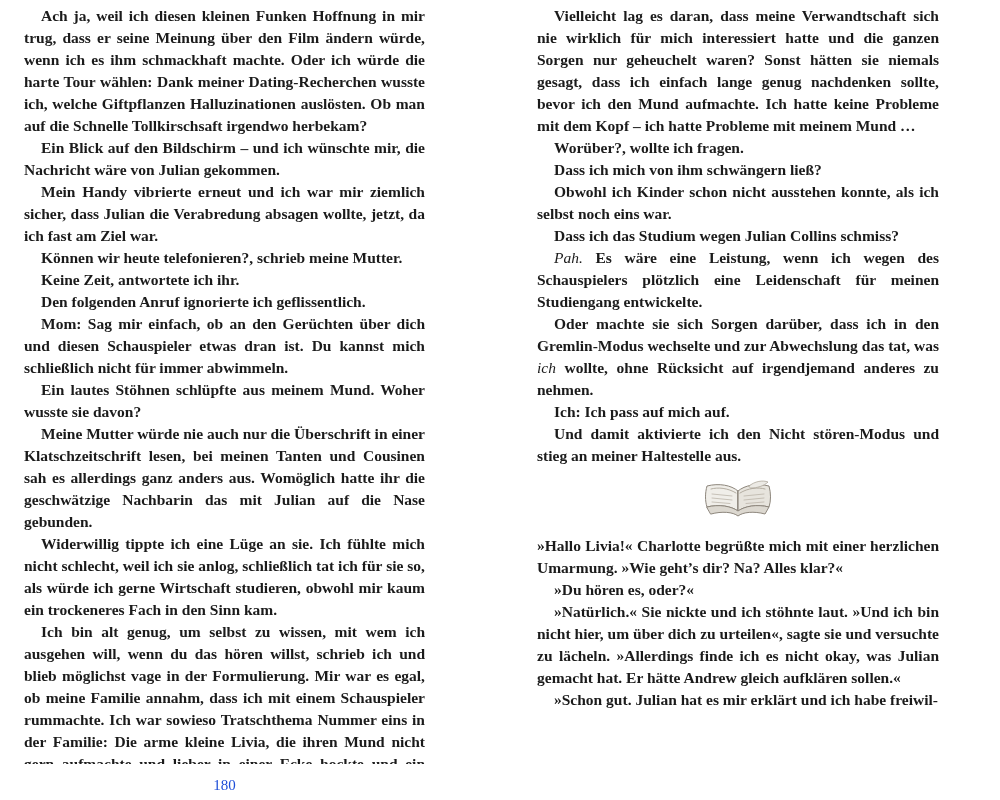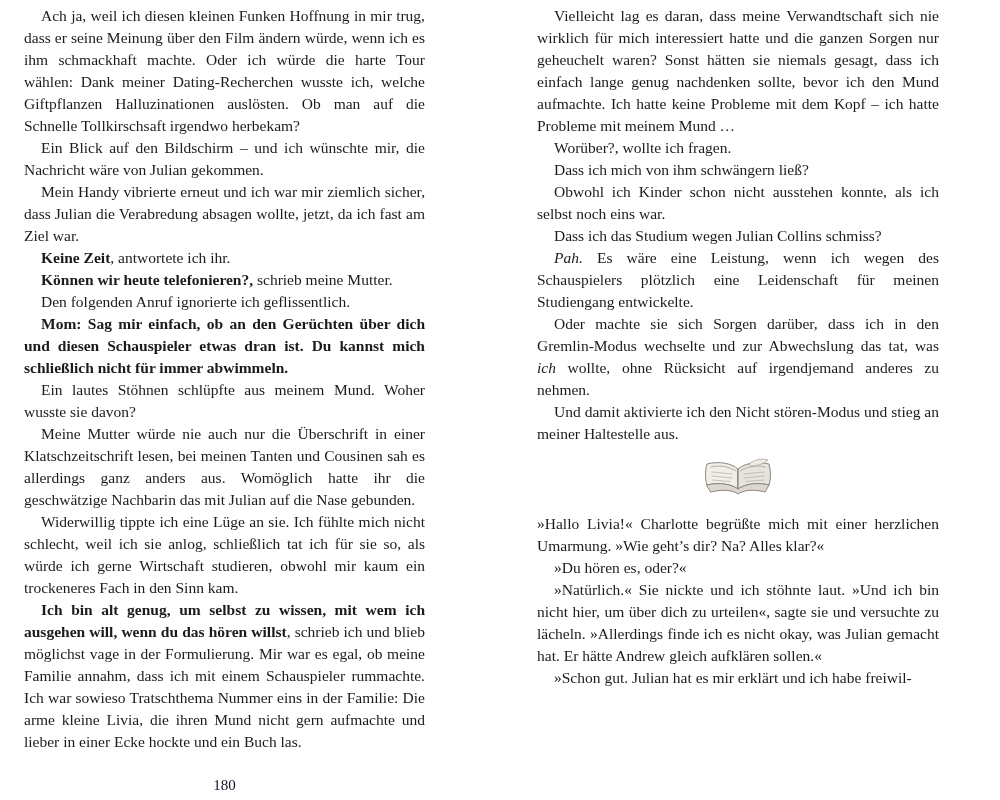--- a/index.html
+++ b/index.html
@@ -17,70 +17,71 @@
   .page-text {
     padding-top: 5px;
     height: 764px;
     overflow: hidden;
     font-size: 15.5px;
     line-height: 22px;
     text-align: justify;
   }
   .para { text-indent: 17px; }
   .para.no-indent { text-indent: 0; }
-  .seg-normal { font-weight: normal; font-style: normal; }
+  .seg-normal { font-weight: bold; font-style: normal; }
   .seg-bold   { font-weight: bold; }
   .seg-italic { font-style: italic; }
   .folio {
     position: absolute;
     bottom: 6px; left: 0; right: 0;
     text-align: center;
     font-size: 15px;
-    color: #0f172a;
+    color: #1d4ed8;
   }
   .scene-break {
     height: 46px;
     margin: 10px 0 12px 0;
     display: flex;
     align-items: center;
     justify-content: center;
     text-indent: 0;
   }
 </style>
 </head>
 <body>
 
 <div class="spread">
 
   <section class="page page--left">
     <div class="page-text">
         <p class="para"><span class="seg-normal">Ach ja, weil ich diesen kleinen Funken Hoffnung in mir trug, dass er seine Meinung über den Film ändern würde, wenn ich es ihm schmackhaft machte. Oder ich würde die harte Tour wählen: Dank meiner Dating-Recherchen wusste ich, welche Giftpflanzen Halluzinationen auslösten. Ob man auf die Schnelle Tollkirschsaft irgendwo herbekam?</span></p>
         <p class="para"><span class="seg-normal">Ein Blick auf den Bildschirm – und ich wünschte mir, die Nachricht wäre von Julian gekommen.</span></p>
         <p class="para"><span class="seg-normal">Mein Handy vibrierte erneut und ich war mir ziemlich sicher, dass Julian die Verabredung absagen wollte, jetzt, da ich fast am Ziel war.</span></p>
+        <p class="para"><span class="seg-bold">Können wir heute telefonieren?,</span><span class="seg-normal"> schrieb meine Mutter.</span></p>
         <p class="para"><span class="seg-bold">Keine Zeit</span><span class="seg-normal">, antwortete ich ihr.</span></p>
-        <p class="para"><span class="seg-bold">Können wir heute telefonieren?,</span><span class="seg-normal"> schrieb meine Mutter.</span></p>
         <p class="para"><span class="seg-normal">Den folgenden Anruf ignorierte ich geflissentlich.</span></p>
         <p class="para"><span class="seg-bold">Mom: Sag mir einfach, ob an den Gerüchten über dich und diesen Schauspieler etwas dran ist. Du kannst mich schließlich nicht für immer abwimmeln.</span></p>
         <p class="para"><span class="seg-normal">Ein lautes Stöhnen schlüpfte aus meinem Mund. Woher wusste sie davon?</span></p>
         <p class="para"><span class="seg-normal">Meine Mutter würde nie auch nur die Überschrift in einer Klatschzeitschrift lesen, bei meinen Tanten und Cousinen sah es allerdings ganz anders aus. Womöglich hatte ihr die geschwätzige Nachbarin das mit Julian auf die Nase gebunden.</span></p>
         <p class="para"><span class="seg-normal">Widerwillig tippte ich eine Lüge an sie. Ich fühlte mich nicht schlecht, weil ich sie anlog, schließlich tat ich für sie so, als würde ich gerne Wirtschaft studieren, obwohl mir kaum ein trockeneres Fach in den Sinn kam.</span></p>
         <p class="para"><span class="seg-bold">Ich bin alt genug, um selbst zu wissen, mit wem ich ausgehen will, wenn du das hören willst</span><span class="seg-normal">, schrieb ich und blieb möglichst vage in der Formulierung. Mir war es egal, ob meine Familie annahm, dass ich mit einem Schauspieler rummachte. Ich war sowieso Tratschthema Nummer eins in der Familie: Die arme kleine Livia, die ihren Mund nicht gern aufmachte und lieber in einer Ecke hockte und ein Buch las.</span></p>
       </div>
     <div class="folio">180</div>
   </section>
 
   <section class="page page--right">
     <div class="page-text">
         <p class="para"><span class="seg-normal">Vielleicht lag es daran, dass meine Verwandtschaft sich nie wirklich für mich interessiert hatte und die ganzen Sorgen nur geheuchelt waren? Sonst hätten sie niemals gesagt, dass ich einfach lange genug nachdenken sollte, bevor ich den Mund aufmachte. Ich hatte keine Probleme mit dem Kopf – ich hatte Probleme mit meinem Mund …</span></p>
         <p class="para"><span class="seg-normal">Worüber?, wollte ich fragen.</span></p>
         <p class="para"><span class="seg-normal">Dass ich mich von ihm schwängern ließ?</span></p>
         <p class="para"><span class="seg-normal">Obwohl ich Kinder schon nicht ausstehen konnte, als ich selbst noch eins war.</span></p>
         <p class="para"><span class="seg-normal">Dass ich das Studium wegen Julian Collins schmiss?</span></p>
         <p class="para"><span class="seg-italic">Pah.</span><span class="seg-normal"> Es wäre eine Leistung, wenn ich wegen des Schauspielers plötzlich eine Leidenschaft für meinen Studiengang entwickelte.</span></p>
         <p class="para"><span class="seg-normal">Oder machte sie sich Sorgen darüber, dass ich in den Gremlin-Modus wechselte und zur Abwechslung das tat, was </span><span class="seg-italic">ich</span><span class="seg-normal"> wollte, ohne Rücksicht auf irgendjemand anderes zu nehmen.</span></p>
+        <p class="para"><span class="seg-bold">Ich: Ich pass auf mich auf.</span></p>
         <p class="para"><span class="seg-normal">Und damit aktivierte ich den Nicht stören-Modus und stieg an meiner Haltestelle aus.</span></p>
   <div class="scene-break">
     <svg width="82" height="40" viewBox="0 0 82 40" aria-hidden="true">
       <g stroke-linecap="round" stroke-linejoin="round">
         <path d="M41 11 C34 5 22 3 10 6 C8 13 8 21 10 27 C22 24 34 26 41 31 Z" fill="#f0eee9" stroke="#8d867c" stroke-width="1"></path>
         <path d="M41 11 C48 5 60 3 72 6 C74 13 74 21 72 27 C60 24 48 26 41 31 Z" fill="#e7e4dd" stroke="#8d867c" stroke-width="1"></path>
         <path d="M41 11 L41 31" fill="none" stroke="#8d867c" stroke-width="1"></path>
         <path d="M39 13 C31 8 21 7 14 9" fill="none" stroke="#a59d90" stroke-width="0.8"></path>
         <path d="M43 13 C51 8 61 7 68 9" fill="none" stroke="#a59d90" stroke-width="0.8"></path>
         <path d="M15 14 L35 16 M15 18 L35 20 M15 22 L33 23.5" fill="none" stroke="#b5aea2" stroke-width="0.7"></path>

